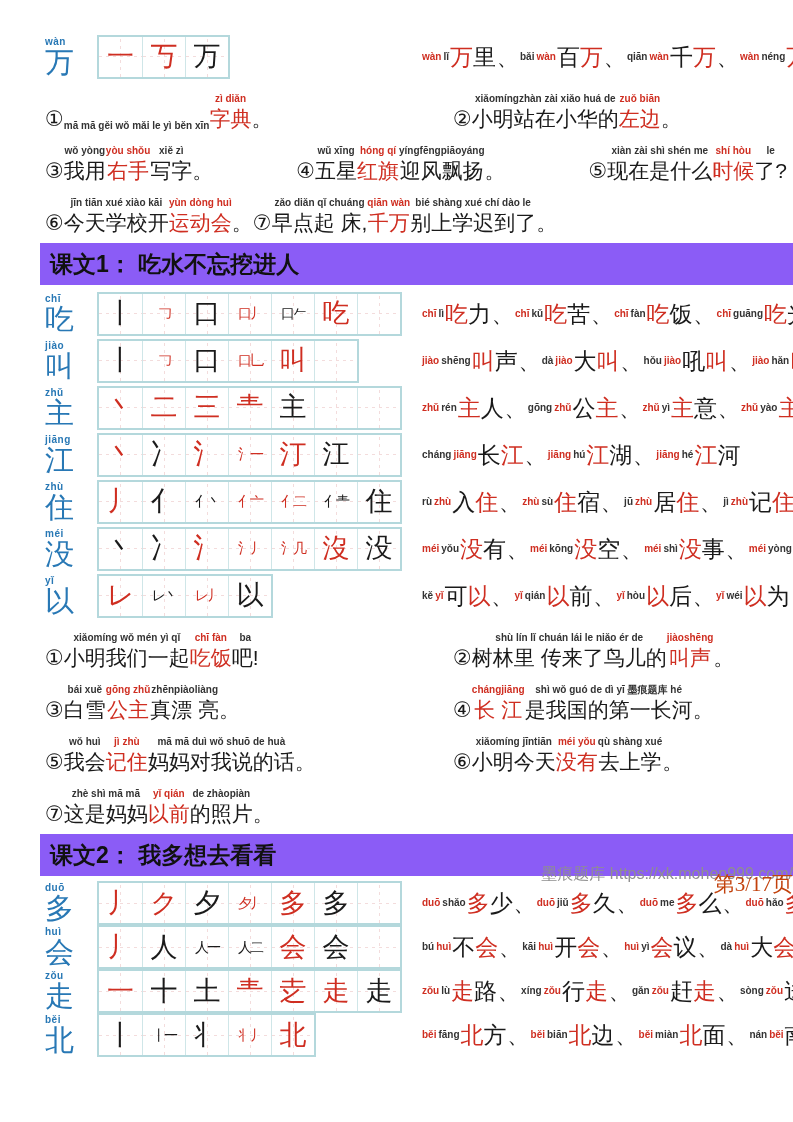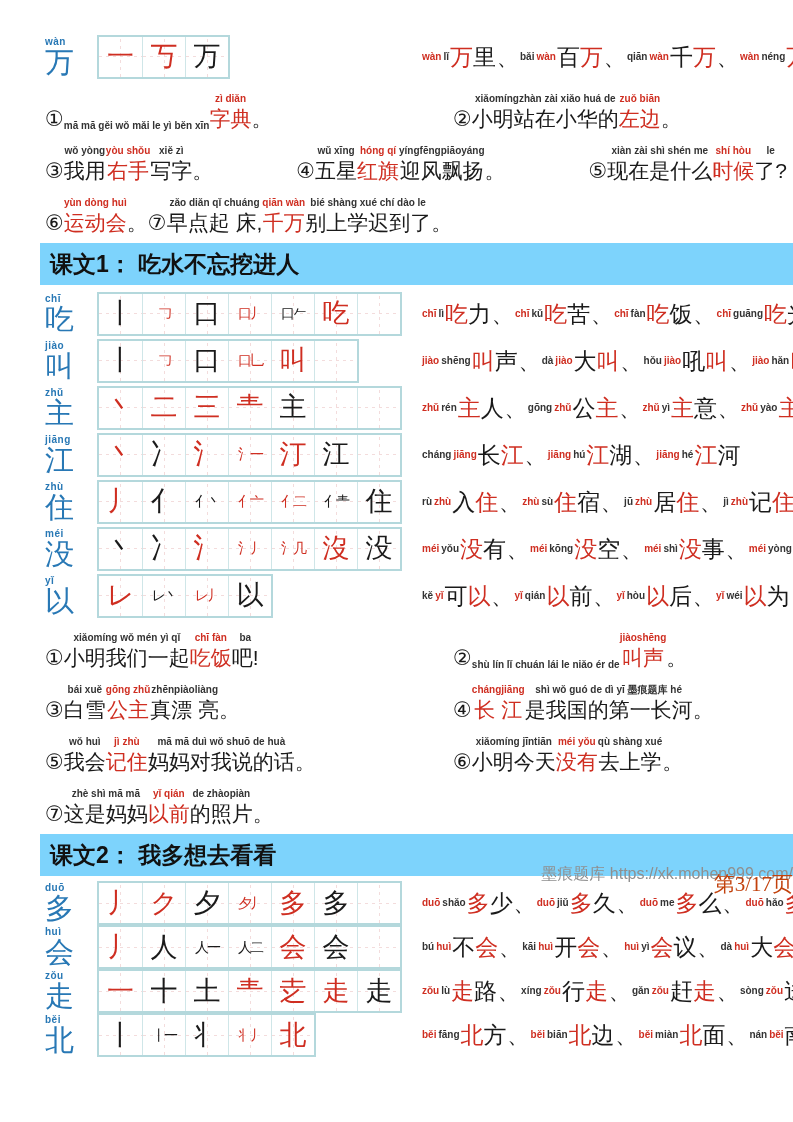--- a/index.html
+++ b/index.html
@@ -44,21 +44,21 @@
   .sent-row{display:flex;align-items:flex-end;padding-left:45px;padding-right:6px;min-height:52px;box-sizing:border-box;}
   .sent-row.two > .sentence:first-child{width:408px;flex-shrink:0;}
   .sent-row.spread{justify-content:space-between;}
   .sentence{display:flex;align-items:flex-end;white-space:nowrap;}
   .seg{display:flex;flex-direction:column;align-items:center;}
   .seg-py{font-size:10px;line-height:13px;white-space:nowrap;font-weight:bold;color:#333;max-width:100%;}
   .seg-zi{font-size:21px;line-height:27px;white-space:nowrap;}
   .seg.red .seg-py,.seg.red .seg-zi{color:#cf2e21;}
 
   
-  .lesson-bar{margin:7px 0 5px 40px;background:#7dd3fc;padding:6px 10px 5px;font-size:23px;font-weight:bold;color:#111;}
+  .lesson-bar{margin:7px 0 5px 40px;background:#8b5cf6;padding:6px 10px 5px;font-size:23px;font-weight:bold;color:#111;}
 
   
   #footer{position:absolute;left:0;bottom:8px;width:100%;text-align:right;}
   #watermark{font-size:16px;color:#8f8f8f;}
   #page-num{font-size:21px;color:#c2410c;margin-top:-15px;font-family:"Liberation Serif","DejaVu Serif",serif;}
 </style>
 </head>
 <body>
 
 <div id="page">
@@ -203,20 +203,24 @@
             <span class="seg-zi">了?</span>
           </div>
         </div>
       </div>
       <div class="sent-row">
         <div class="sentence">
           <div class="seg">
             <span class="seg-py">&nbsp;</span>
             <span class="seg-zi">⑥</span>
           </div>
+          <div class="seg">
+            <span class="seg-py">jīn tiān xué xiào kāi</span>
+            <span class="seg-zi">今天学校开</span>
+          </div>
           <div class="seg red">
             <span class="seg-py">yùn dòng huì</span>
             <span class="seg-zi">运动会</span>
           </div>
           <div class="seg">
             <span class="seg-py">&nbsp;</span>
             <span class="seg-zi">。</span>
           </div>
         </div>
         <div class="sentence">
@@ -602,20 +606,21 @@
               <span class="seg-zi">吧!</span>
             </div>
           </div>
           <div class="sentence">
             <div class="seg">
               <span class="seg-py">&nbsp;</span>
               <span class="seg-zi">②</span>
             </div>
             <div class="seg">
               <span class="seg-py">shù lín lǐ chuán lái le niǎo ér de</span>
+              <span class="seg-zi">树林里 传来了鸟儿的</span>
             </div>
             <div class="seg red">
               <span class="seg-py">jiàoshēng</span>
               <span class="seg-zi">叫声</span>
             </div>
             <div class="seg">
               <span class="seg-py">&nbsp;</span>
               <span class="seg-zi">。</span>
             </div>
           </div>

